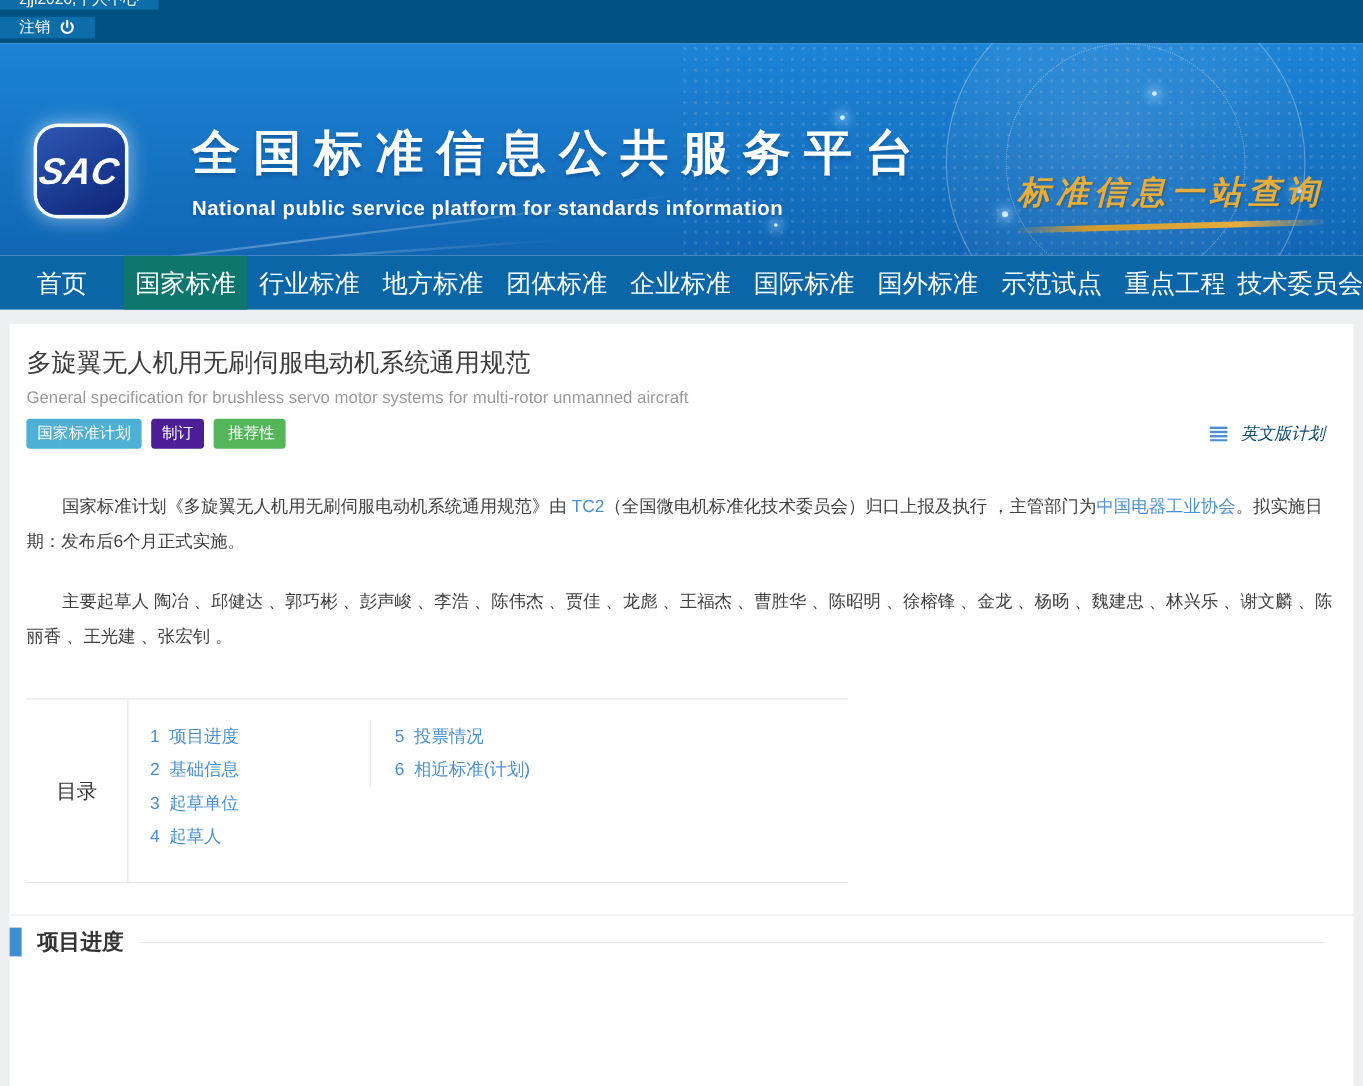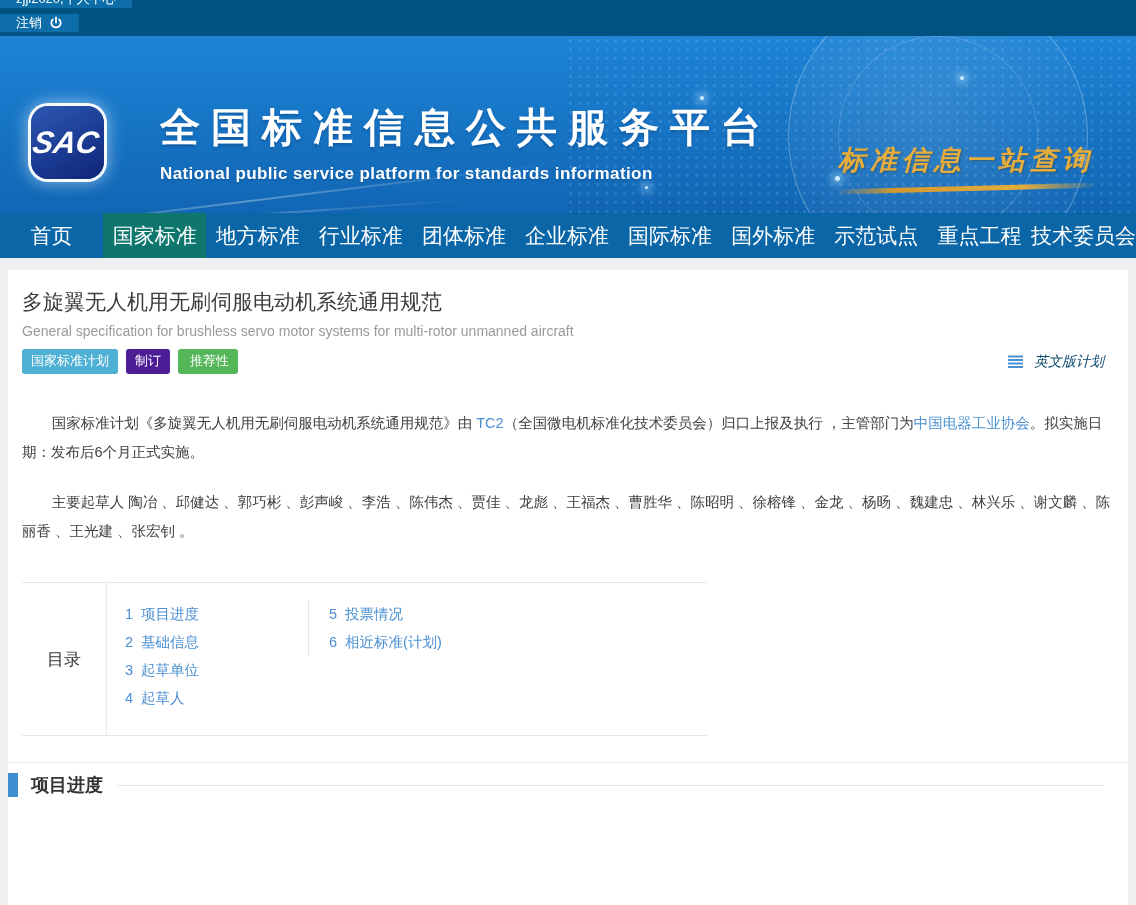--- a/index.html
+++ b/index.html
@@ -60,21 +60,21 @@
   }
   .banner-titles { position:absolute; left:160px; top:64px; color:#fff; }
   .title-cn {
     margin:0; font-size:40px; font-weight:bold; letter-spacing:11px;
     text-shadow:0 2px 3px rgba(0,40,90,0.30); white-space:nowrap;
   }
   .title-en {
     margin-top:9px; font-size:17px; font-weight:bold; letter-spacing:0.4px;
     text-shadow:0 1px 2px rgba(0,40,90,0.30); white-space:nowrap;
   }
-  .slogan { position:absolute; right:42px; top:106px; text-align:center; }
+  .slogan { position:absolute; right:32px; top:106px; text-align:center; }
   .slogan-text {
     color:#e6ad3c; font-size:27px; font-weight:bold; font-style:italic;
     letter-spacing:5px; white-space:nowrap;
     text-shadow:1px 1px 2px rgba(70,45,0,0.35);
   }
   .slogan-underline {
     height:5px; margin-top:8px; transform:skewY(-1.5deg); border-radius:2px;
     background:linear-gradient(90deg,rgba(230,173,60,0.05),#d3992e 22%,#e6ad3c 72%,rgba(230,173,60,0.05));
   }
   
@@ -165,22 +165,22 @@
   </div>
   <div class="slogan">
     <div class="slogan-text">标准信息一站查询</div>
     <div class="slogan-underline"></div>
   </div>
 </div>
 
 <nav class="nav">
   <a href="#">首页</a>
   <a href="#" class="active">国家标准</a>
+  <a href="#">行业标准</a>
   <a href="#">地方标准</a>
-  <a href="#">行业标准</a>
   <a href="#">团体标准</a>
   <a href="#">企业标准</a>
   <a href="#">国际标准</a>
   <a href="#">国外标准</a>
   <a href="#">示范试点</a>
   <a href="#">重点工程</a>
   <a href="#">技术委员会</a>
 </nav>
 
 <div class="card">

